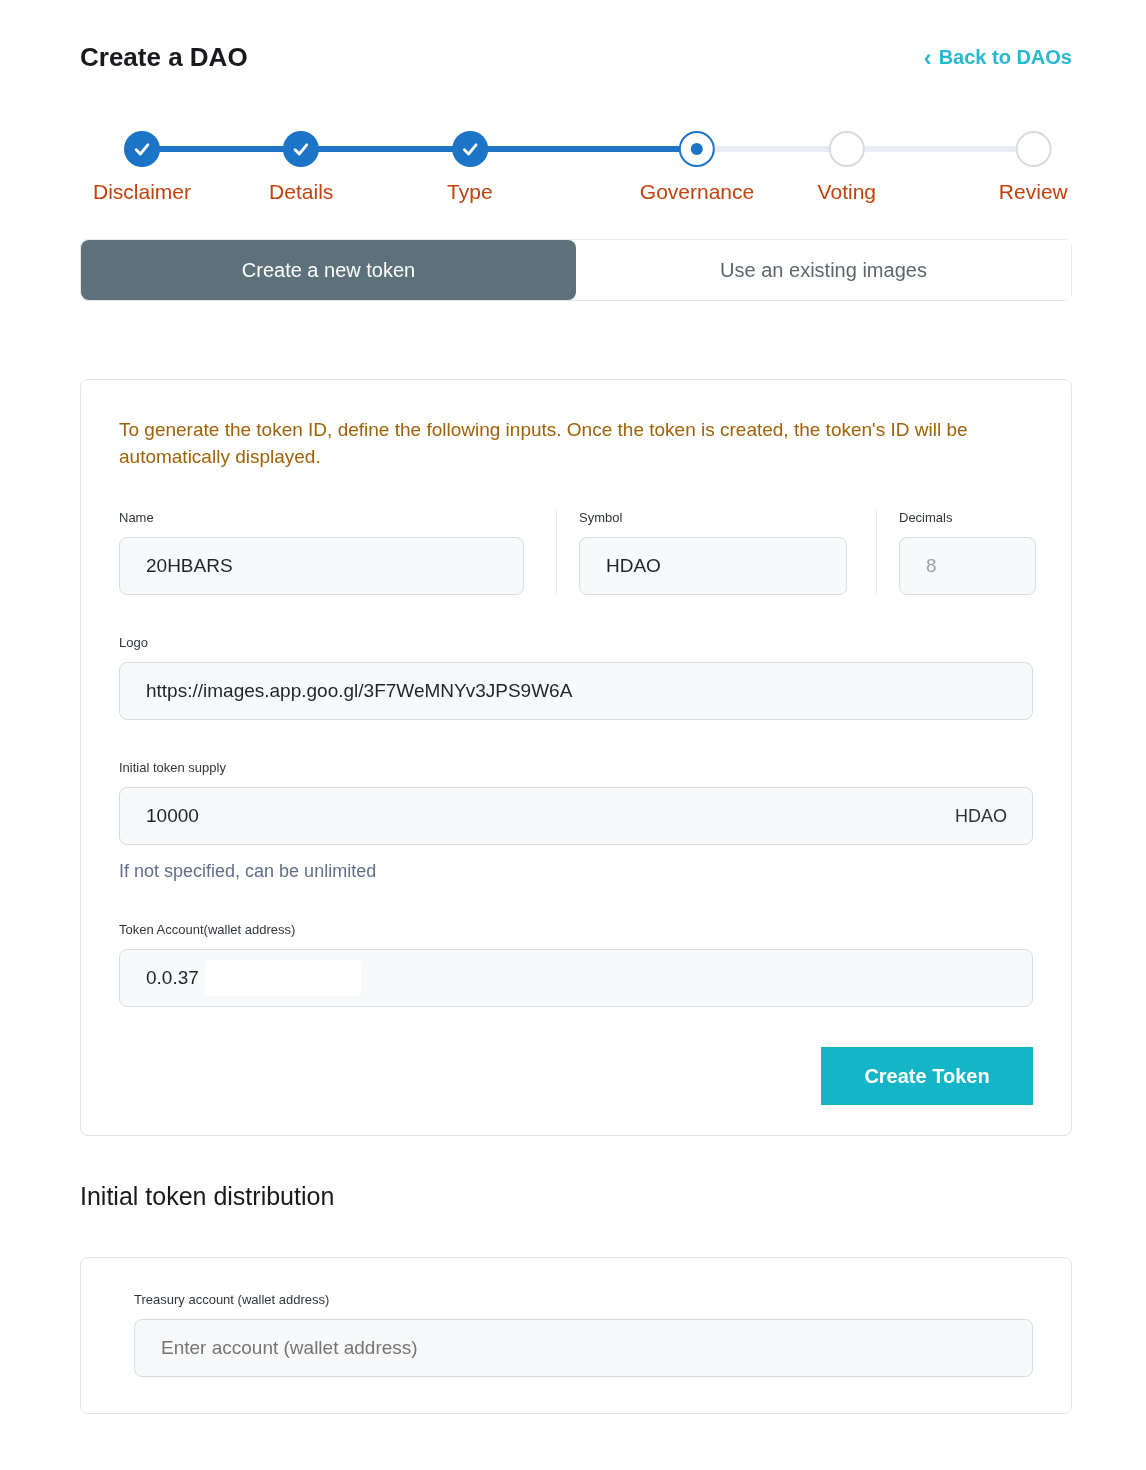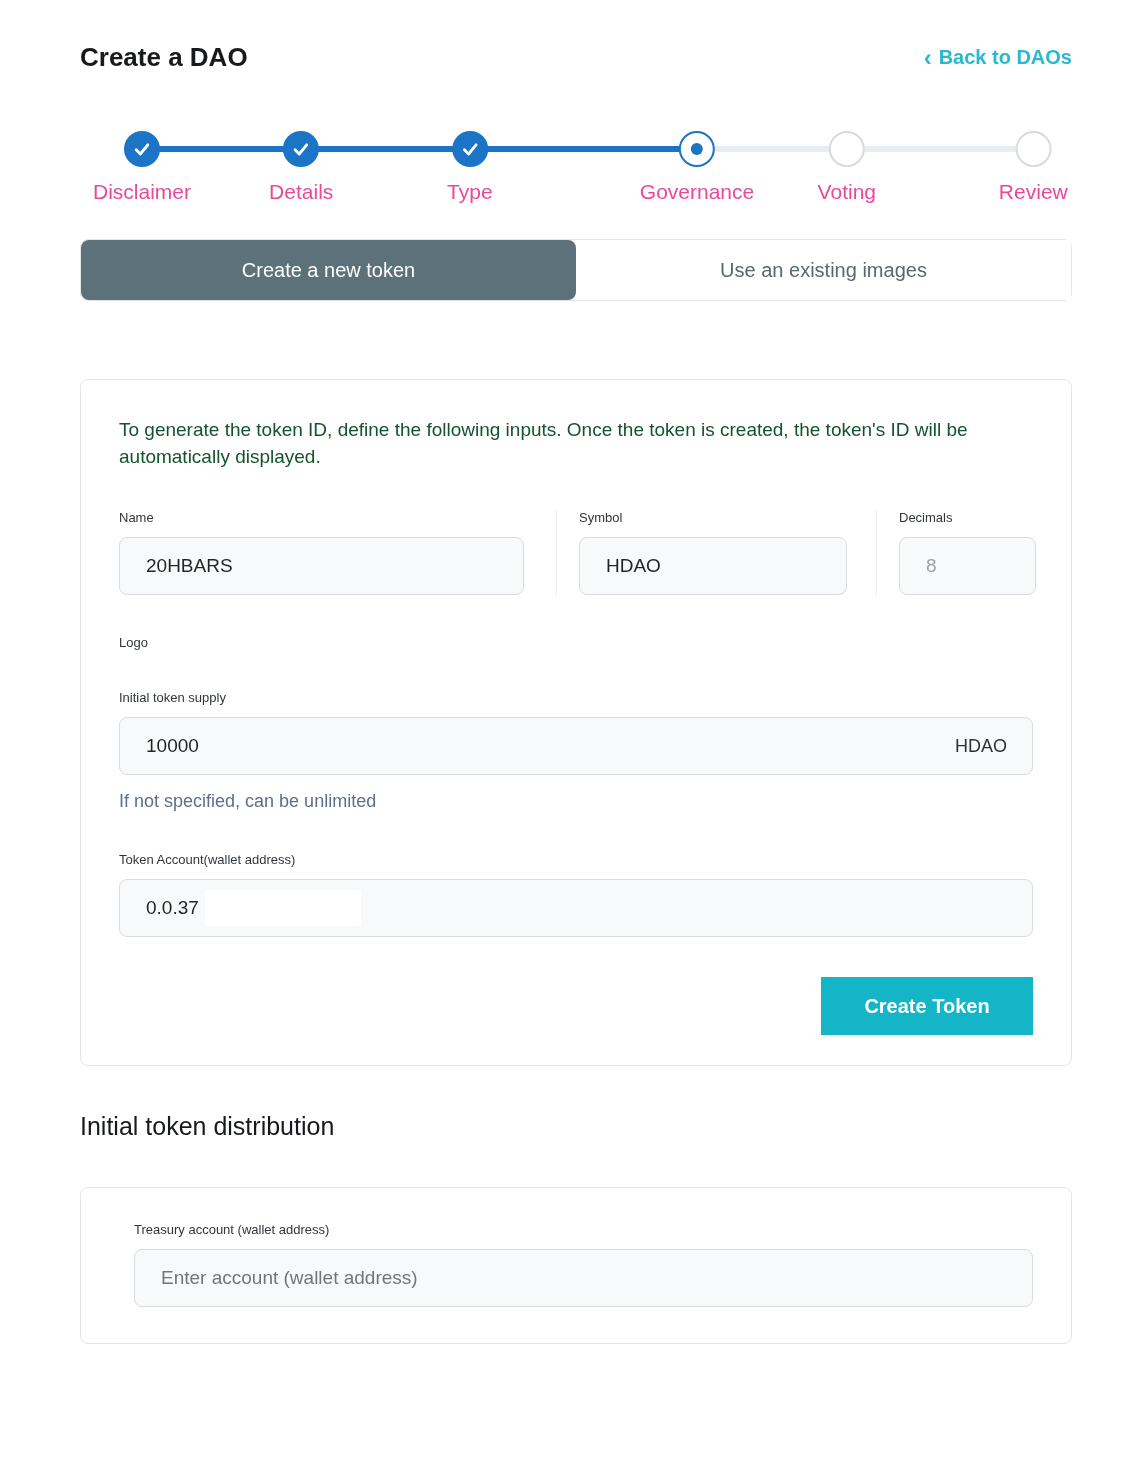--- a/index.html
+++ b/index.html
@@ -17,33 +17,33 @@
   .stepper { position:relative; height:100px; margin-top:58px; }
   .track, .track-progress { position:absolute; top:15px; height:6px; border-radius:3px; }
   .track { left:6.25%; width:89.85%; background:#e9edf3; }
   .track-progress { left:6.25%; width:55.95%; background:#1b74c5; }
   .step { position:absolute; top:0; transform:translateX(-50%); display:flex; flex-direction:column; align-items:center; white-space:nowrap; cursor:pointer; }
   .dot { width:36px; height:36px; border-radius:50%; display:flex; align-items:center; justify-content:center; position:relative; z-index:2; }
   .step.complete .dot { background:#1b74c5; }
   .step.current .dot { background:#ffffff; border:2px solid #1b74c5; }
   .step.current .dot::after { content:""; width:12px; height:12px; border-radius:50%; background:#1b74c5; }
   .step.upcoming .dot { background:#ffffff; border:2px solid #d7dbdf; }
-  .step-label { margin-top:13px; font-size:21px; font-weight:500; color:#ec4899; }
+  .step-label { margin-top:13px; font-size:21px; font-weight:500; color:#c2410c; }
   .check-svg { width:20px; height:20px; }
 
   
   .tabs { display:flex; margin-top:8px; border:1px solid #e4e7e9; border-radius:8px; height:62px; }
   .tab { flex:1; display:flex; align-items:center; justify-content:center; font-size:20px; cursor:pointer; }
   .tab.active { background:#5c7179; color:#ffffff; border-radius:8px; }
   .tab.inactive { color:#5c676b; background:#ffffff; }
 
   
   .card { border:1px solid #e2e5e8; border-radius:8px; background:#ffffff; }
   .card.token-card { margin-top:78px; padding:36px 38px 30px 38px; }
-  .intro { font-size:19px; line-height:27px; color:#14532d; max-width:900px; }
+  .intro { font-size:19px; line-height:27px; color:#a16207; max-width:900px; }
 
   
   .field-grid { display:grid; grid-template-columns:437px 320px 1fr; margin-top:40px; }
   .field-col { padding-right:32px; }
   .field-col + .field-col { border-left:1px solid #e9ecef; padding-left:22px; padding-right:29px; }
   .field-col:last-child { padding-right:0; }
   .flabel { font-size:13px; color:#31363b; display:block; }
   .tinput { margin-top:12px; width:100%; height:58px; background:#f8f9fb; border:1px solid #d8dce0;
     border-radius:8px; font-family:"Liberation Sans", sans-serif; font-size:19px; color:#1f2428; padding:0 26px; outline:none; }
   .tinput.disabled { color:#9ba1a6; }
@@ -142,20 +142,21 @@
         <input class="tinput" type="text" value="HDAO" style="">
       </div>
       <div class="field-col">
         <label class="flabel">Decimals</label>
         <input class="tinput small disabled" type="text" disabled="" value="8" style="">
       </div>
     </div>
 
     <div class="field-block">
       <label class="flabel">Logo</label>
+      <input class="tinput" type="text" value="https://images.app.goo.gl/3F7WeMNYv3JPS9W6A" style="">
     </div>
 
     <div class="field-block">
       <label class="flabel">Initial token supply</label>
       <div class="input-wrap">
         <input class="tinput" type="text" value="10000" style="">
         <span class="suffix">HDAO</span>
       </div>
       <div class="helper">If not specified, can be unlimited</div>
     </div>

